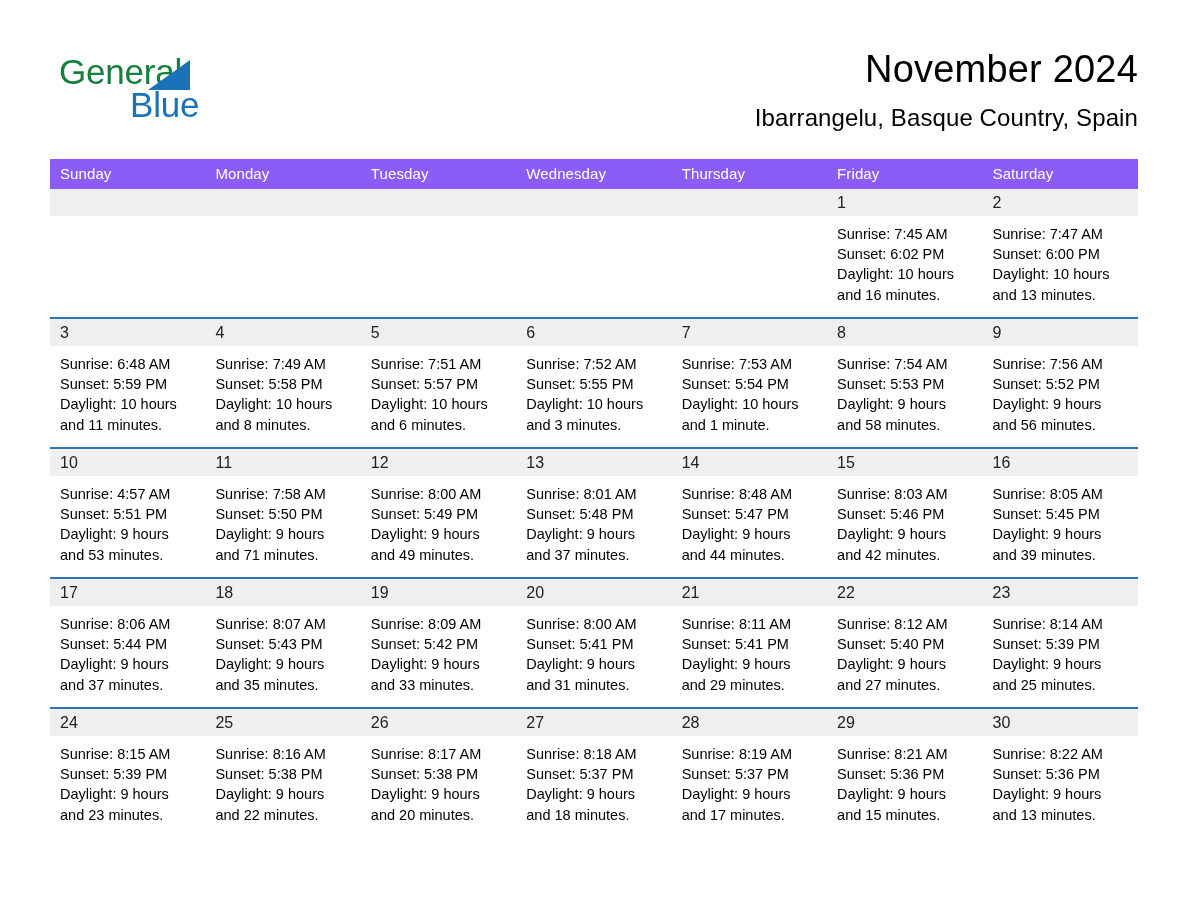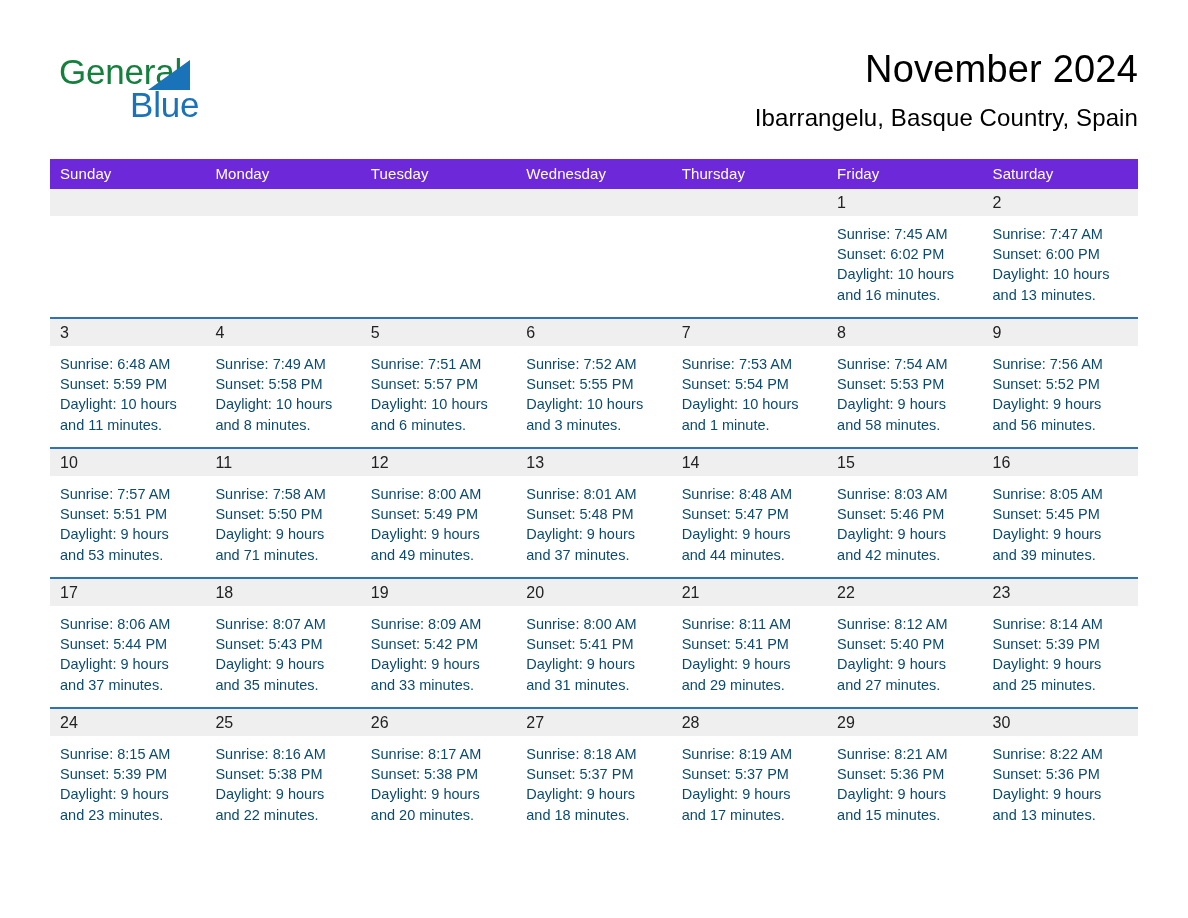--- a/index.html
+++ b/index.html
@@ -95,21 +95,21 @@
   .calendar {
     position: absolute;
     left: 50px;
     top: 159px;
     width: 1088px;
     border-collapse: collapse;
     table-layout: fixed;
   }
 
   .calendar th {
-    background: #6d28d9;
+    background: #8b5cf6;
     color: #ffffff;
     font-size: 15px;
     font-weight: normal;
     text-align: left;
     padding: 6px 0 7px 10px;
     height: 17px;
     border: none;
     letter-spacing: 0.1px;
   }
 
@@ -144,21 +144,21 @@
   }
 
   .daycell.empty .daynum-band {
     background: #efefef;
   }
 
   .details {
     padding: 8px 10px 0 10px;
     font-size: 14.5px;
     line-height: 20.2px;
-    color: #0c4a6e;
+    color: #000000;
   }
   .details div {
     white-space: nowrap;
   }
 </style>
 </head>
 <body>
 
 <div class="page">
 
@@ -316,21 +316,21 @@
                 <div>and 56 minutes.</div>
               </div>
             </div>
           </td>
         </tr>
         <tr>
           <td>
             <div class="daycell">
               <div class="daynum-band">10</div>
               <div class="details">
-                <div>Sunrise: 7:57 AM</div>
+                <div>Sunrise: 4:57 AM</div>
                 <div>Sunset: 5:51 PM</div>
                 <div>Daylight: 9 hours</div>
                 <div>and 53 minutes.</div>
               </div>
             </div>
           </td>
           <td>
             <div class="daycell">
               <div class="daynum-band">11</div>
               <div class="details">

